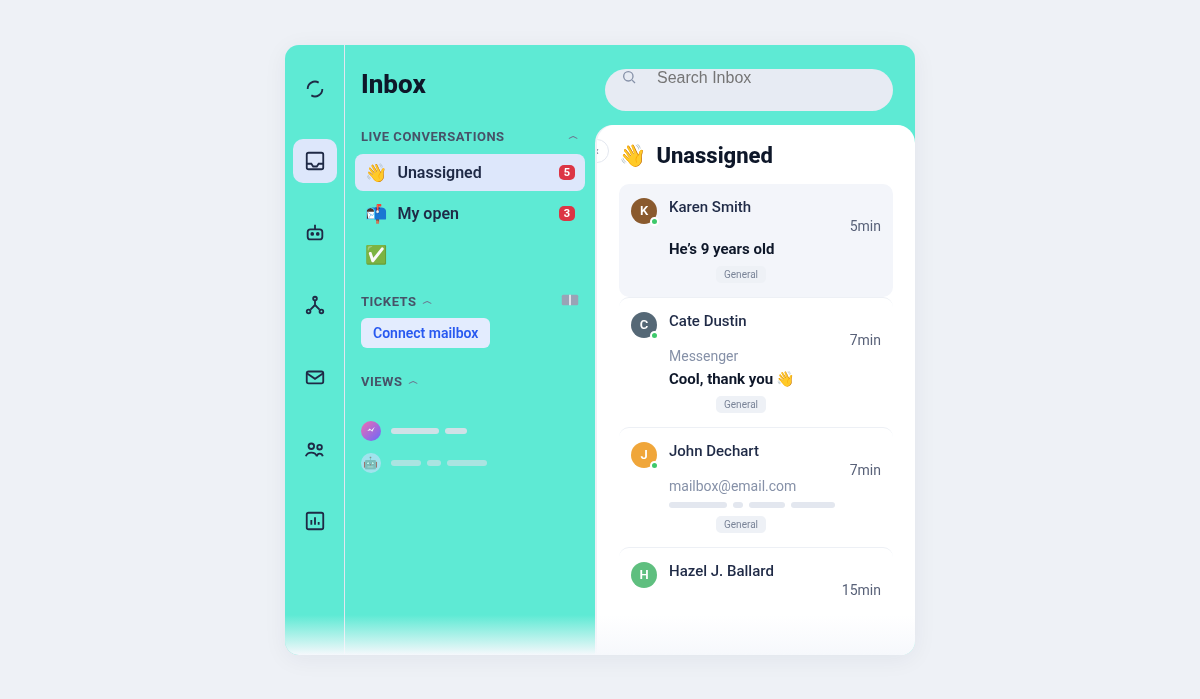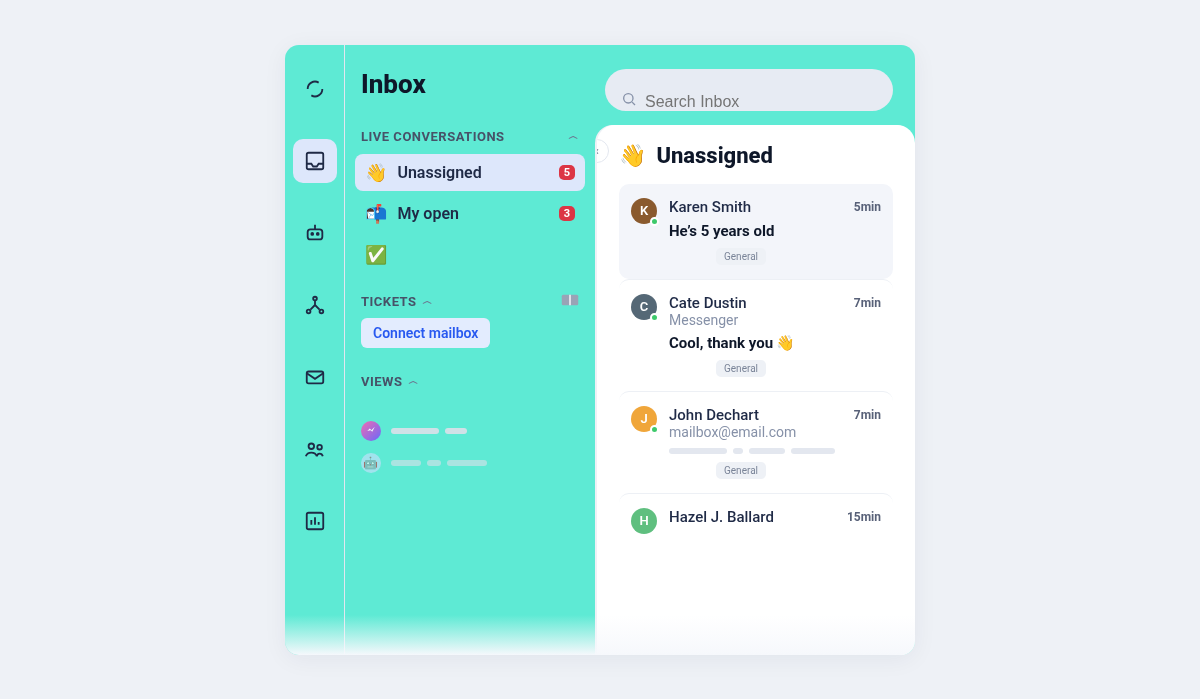--- a/index.html
+++ b/index.html
@@ -152,24 +152,24 @@
   }
   .search-wrap {
     padding: 24px 22px 14px 12px;
   }
   .search {
     width:100%;
     background:#e7ebf3;
     border-radius: 22px;
     height:42px;
     display:flex;
-    align-items:flex-end;
+    align-items:flex-start;
     padding:0 16px;
     color:#8691a8;
-    gap:8px;
+    gap:20px;
   }
   .search input{
     border:none; background:transparent; outline:none;
     font-size:16px; color:#445; flex:1;
   }
   .conv-card {
     background:#fff;
     border-top-left-radius:18px;
     border-top-right-radius:18px;
     margin-left:4px;
@@ -211,23 +211,23 @@
     color:#fff;font-size:13px;font-weight:600;
     position:relative;
     flex:0 0 26px;
   }
   .presence{
     position:absolute;right:-2px;bottom:-2px;
     width:9px;height:9px;border-radius:50%;
     background:#3dc96b;border:2px solid #fff;
   }
   .conv-body{flex:1;min-width:0;}
-  .conv-row1{display:flex;align-items:center;gap:8px;}
+  .conv-row1{display:flex;align-items:flex-start;gap:2px;flex-direction:column;}
   .conv-name{font-size:15px;font-weight:500;color:#1f2a46;}
-  .conv-time{margin-left:auto;font-size:12px;color:#586178;font-weight:bold;}
+  .conv-time{margin-left:auto;font-size:14px;color:#586178;}
   .conv-source{font-size:14px;color:#8691a8;margin-top:0px;}
   .conv-preview{font-size:15px;font-weight:700;color:#0e1729;margin-top:6px;}
   .tag{
     display:inline-block;
     background:#eef1f6;
     color:#7a8498;
     font-size:10px;
     padding:3px 8px;
     border-radius:5px;
     margin-top:8px;
@@ -389,21 +389,21 @@
       <div class="conv-item active">
         <div class="avatar" style="background:#8a5a2e">
           <span>K</span>
           <span class="presence"></span>
         </div>
         <div class="conv-body">
           <div class="conv-row1">
             <span class="conv-name">Karen Smith</span>
             <span class="conv-time">5min</span>
           </div>
-          <div class="conv-preview">He’s 5 years old</div>
+          <div class="conv-preview">He’s 9 years old</div>
           <span class="tag">General</span>
         </div>
       </div>
 
       <div class="conv-item">
         <div class="avatar" style="background:#556876">
           <span>C</span>
           <span class="presence"></span>
         </div>
         <div class="conv-body">

